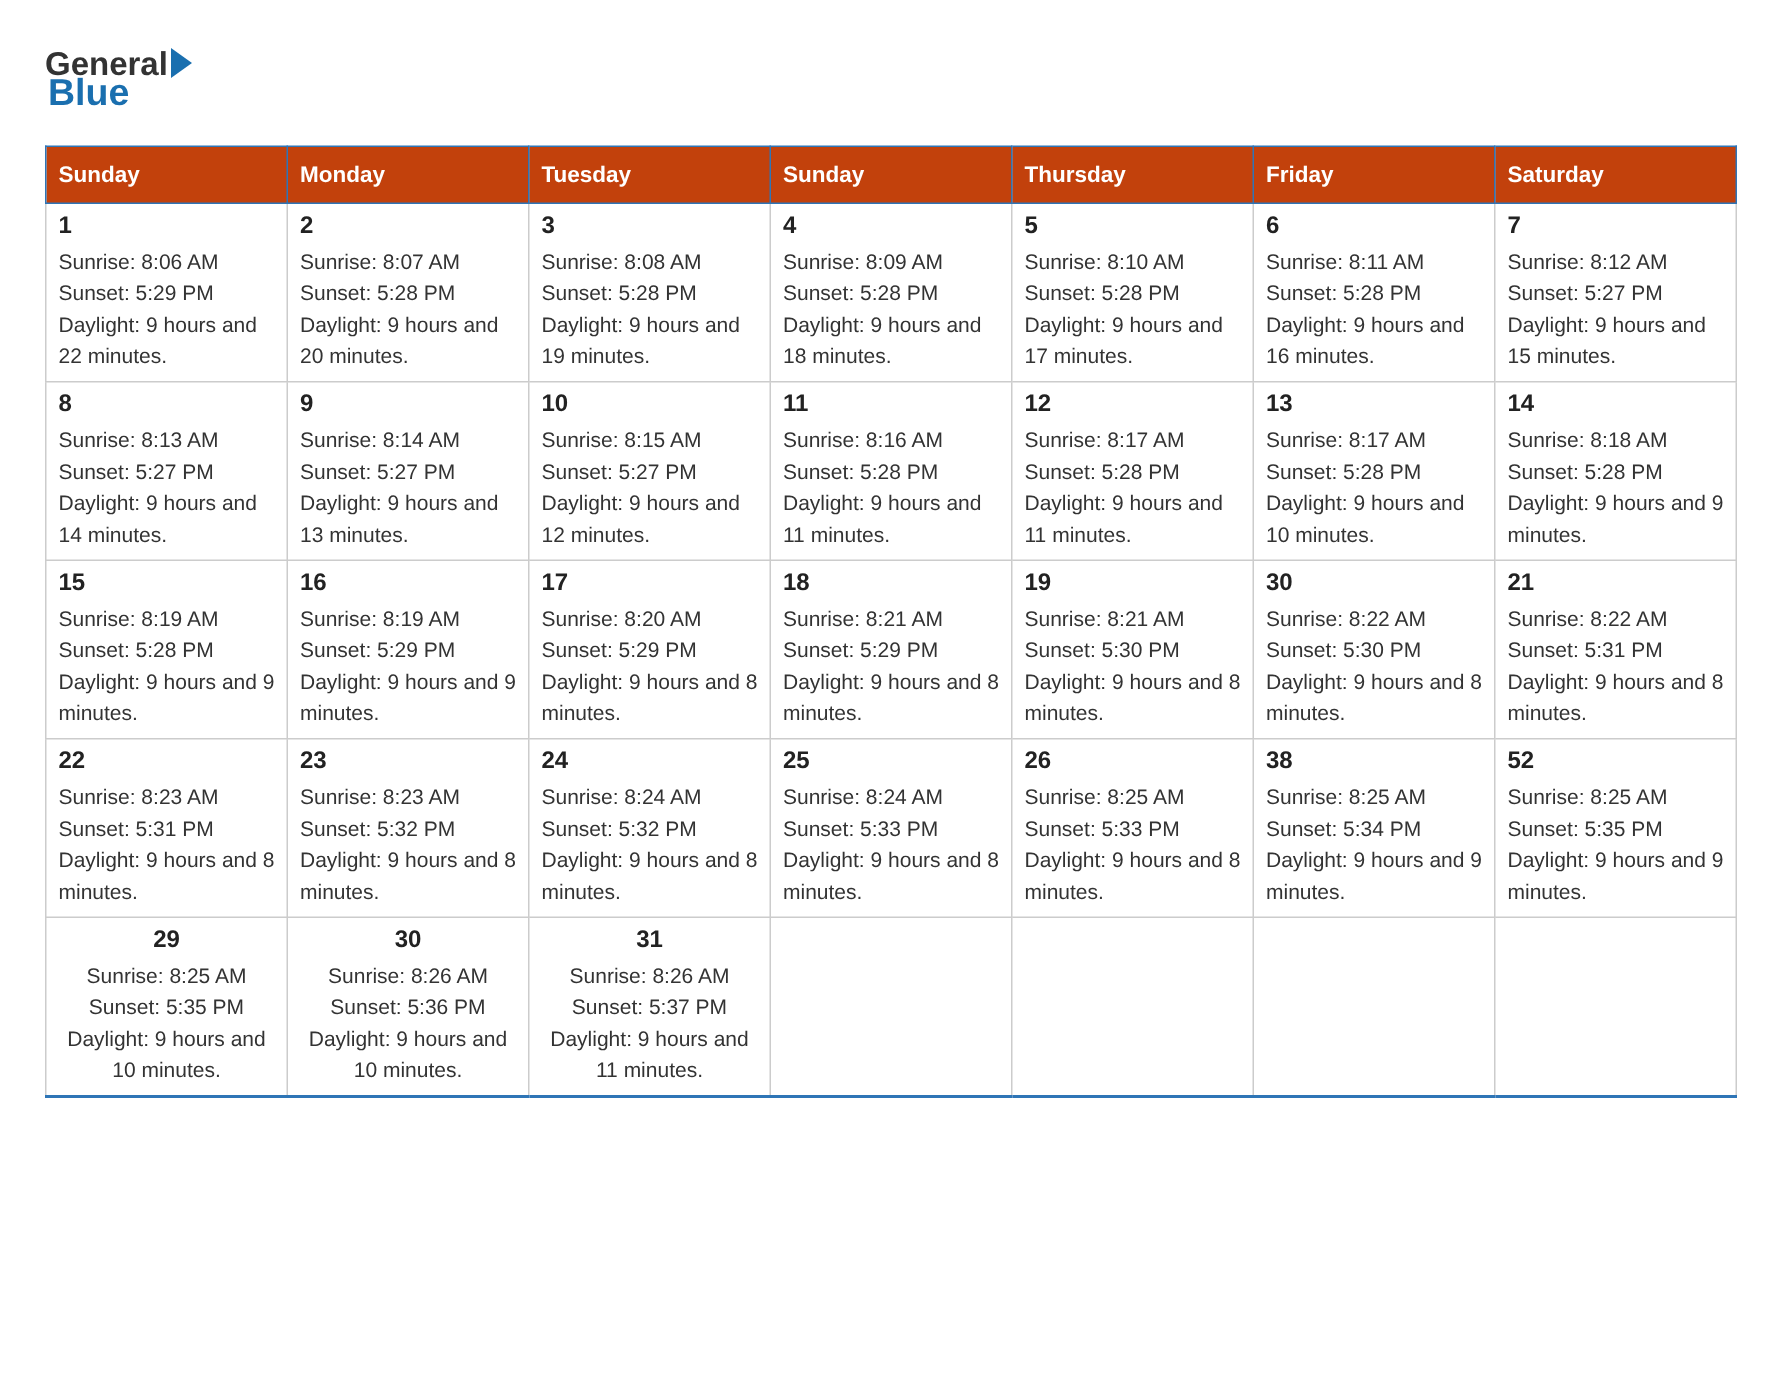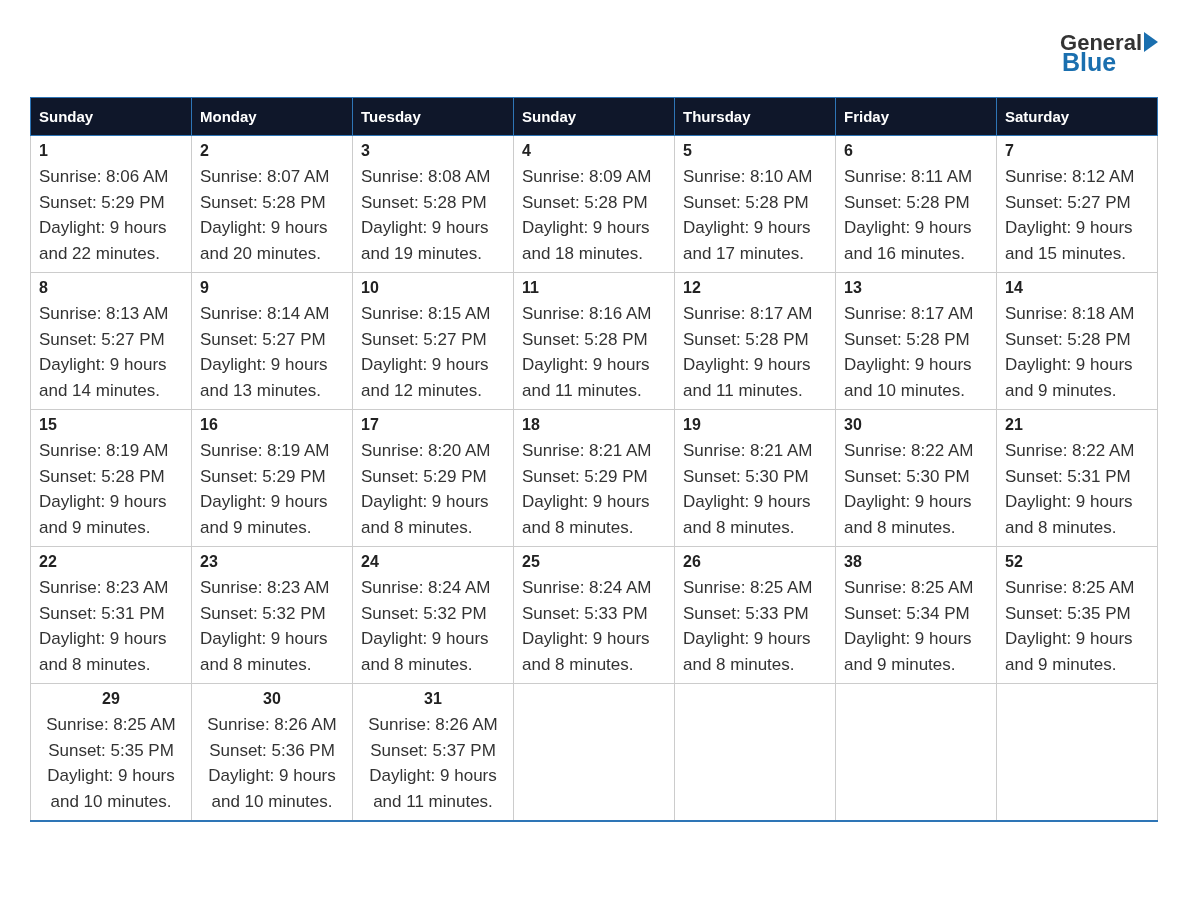--- a/index.html
+++ b/index.html
@@ -5,21 +5,21 @@
     * { box-sizing: border-box; margin: 0; padding: 0; }
     body {
       font-family: Arial, sans-serif;
       background: #fff;
       padding: 20px 30px;
       width: 1188px;
       min-height: 918px;
     }
     .header-section {
       display: flex;
-      justify-content: flex-end;
+      justify-content: flex-start;
       align-items: flex-start;
       margin-bottom: 20px;
     }
     .logo {
       display: flex;
       align-items: center;
       gap: 4px;
       margin-top: 10px;
     }
     .logo-text {
@@ -57,21 +57,21 @@
       font-size: 22px;
       color: #555;
       margin-top: 4px;
     }
     table {
       width: 100%;
       border-collapse: collapse;
       table-layout: fixed;
     }
     thead th {
-      background-color: #0f172a;
+      background-color: #c2410c;
       color: #fff;
       padding: 10px 8px;
       font-size: 15px;
       font-weight: bold;
       text-align: left;
       border: 1px solid #2e75b6;
     }
     tbody td {
       border: 1px solid #ccc;
       vertical-align: top;
@@ -81,21 +81,21 @@
       height: 110px;
     }
     .day-number {
       font-size: 16px;
       font-weight: bold;
       color: #222;
       display: block;
       margin-bottom: 4px;
     }
     .day-info {
-      font-size: 17px;
+      font-size: 14px;
       color: #333;
       line-height: 1.5;
     }
     .empty-cell {
       background: #fff;
     }
     tbody tr:last-child td {
       border-bottom: 2px solid #2e75b6;
       text-align: center;
     }

